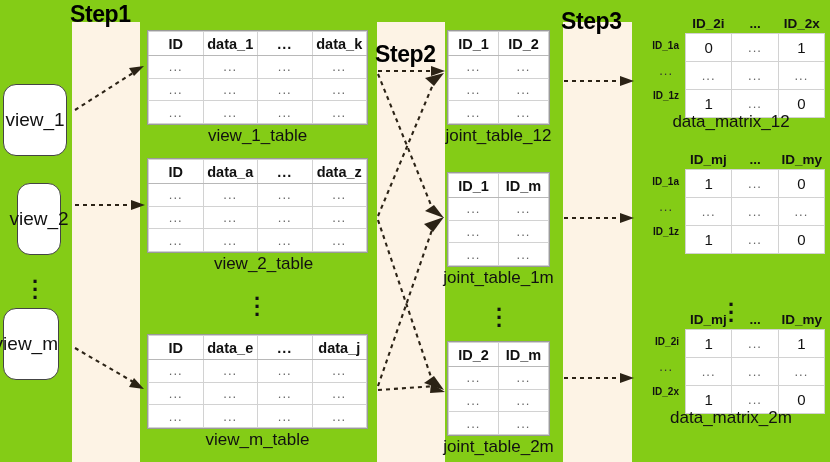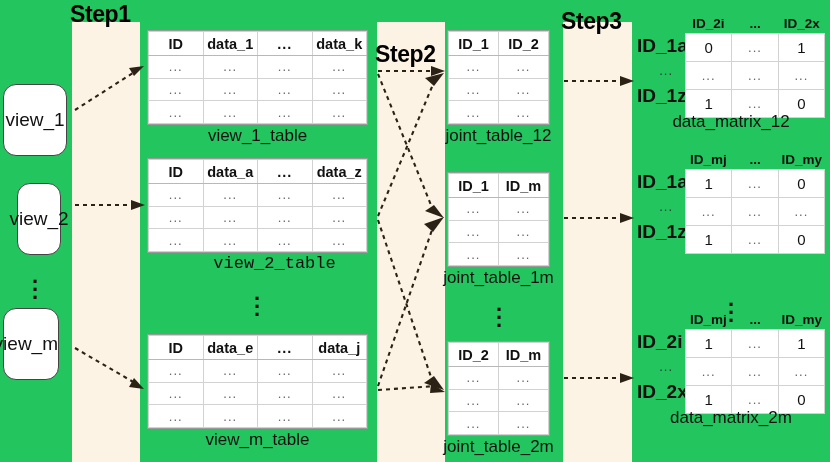--- a/index.html
+++ b/index.html
@@ -7,21 +7,21 @@
     padding: 0;
     background: #ffffff;
   }
   body {
     font-family: "Liberation Sans", sans-serif;
   }
   #canvas {
     position: relative;
     width: 830px;
     height: 462px;
-    background: #22c55e;
+    background: #84cc16;
     overflow: hidden;
   }
 
   
   .step-band {
     position: absolute;
     background: #fdf3e5;
     top: 22px;
     height: 440px;
   }
@@ -123,21 +123,21 @@
     align-items: center;
     height: 25px;
   }
   .matrix .rowhead {
     width: 48px;
     flex: 0 0 48px;
     text-align: right;
     padding-right: 6px;
     box-sizing: border-box;
     font-weight: bold;
-    font-size: 19px;
+    font-size: 10px;
     color: #111;
   }
   .matrix .rowhead.plain {
     font-weight: normal;
     color: #333;
     letter-spacing: 1px;
     font-size: 13px;
     padding-right: 12px;
   }
   .matrix table.mgrid {
@@ -278,21 +278,21 @@
       </tr>
       <tr>
         <td class="dots">...</td>
         <td class="dots">...</td>
         <td class="dots">...</td>
         <td class="dots">...</td>
       </tr>
     </tbody>
       </table>
   </div>
-  <div class="caption" style="left:164px;top:254px;width:221px;font-family:Liberation Mono, monospace;">view_2_table</div>
+  <div class="caption" style="left:153px;top:254px;width:221px;">view_2_table</div>
 
   <div class="vdots" style="left:240px;top:289px;width:34px;">
     <span>.</span>
       <span>.</span>
       <span>.</span>
   </div>
 
   <div class="tbl" style="left:147px;top:334px;width:221px;height:95px;">
     <table>
       <tbody>

